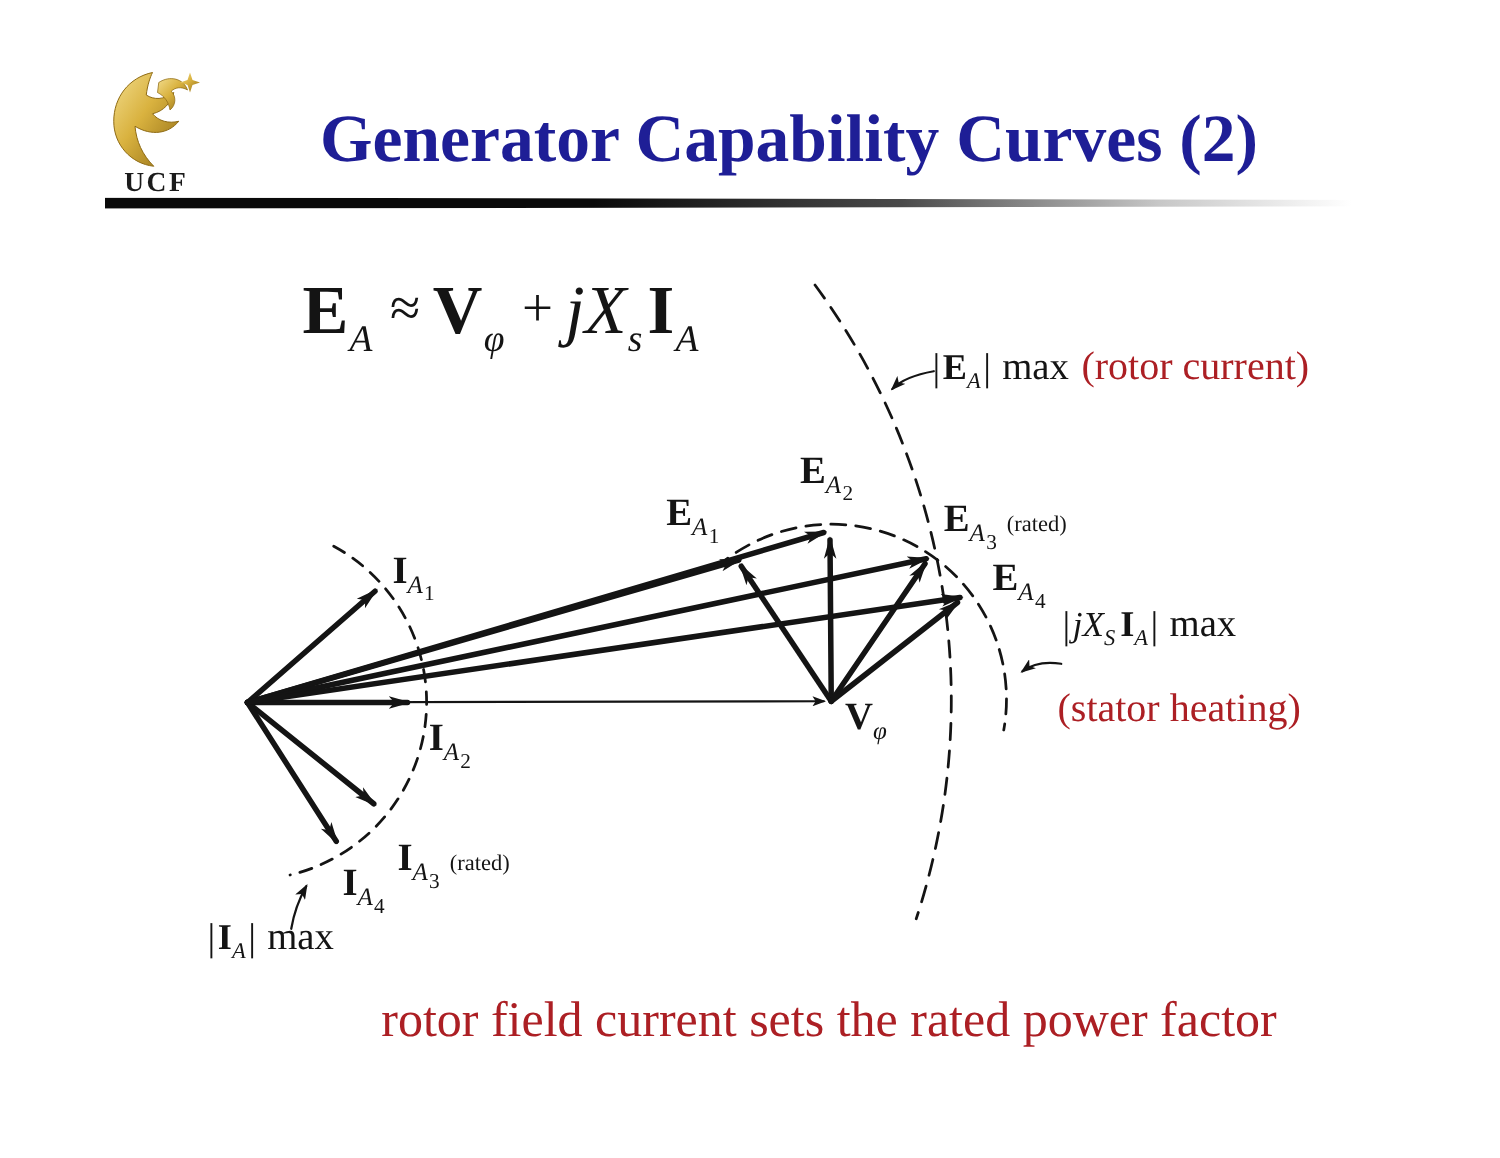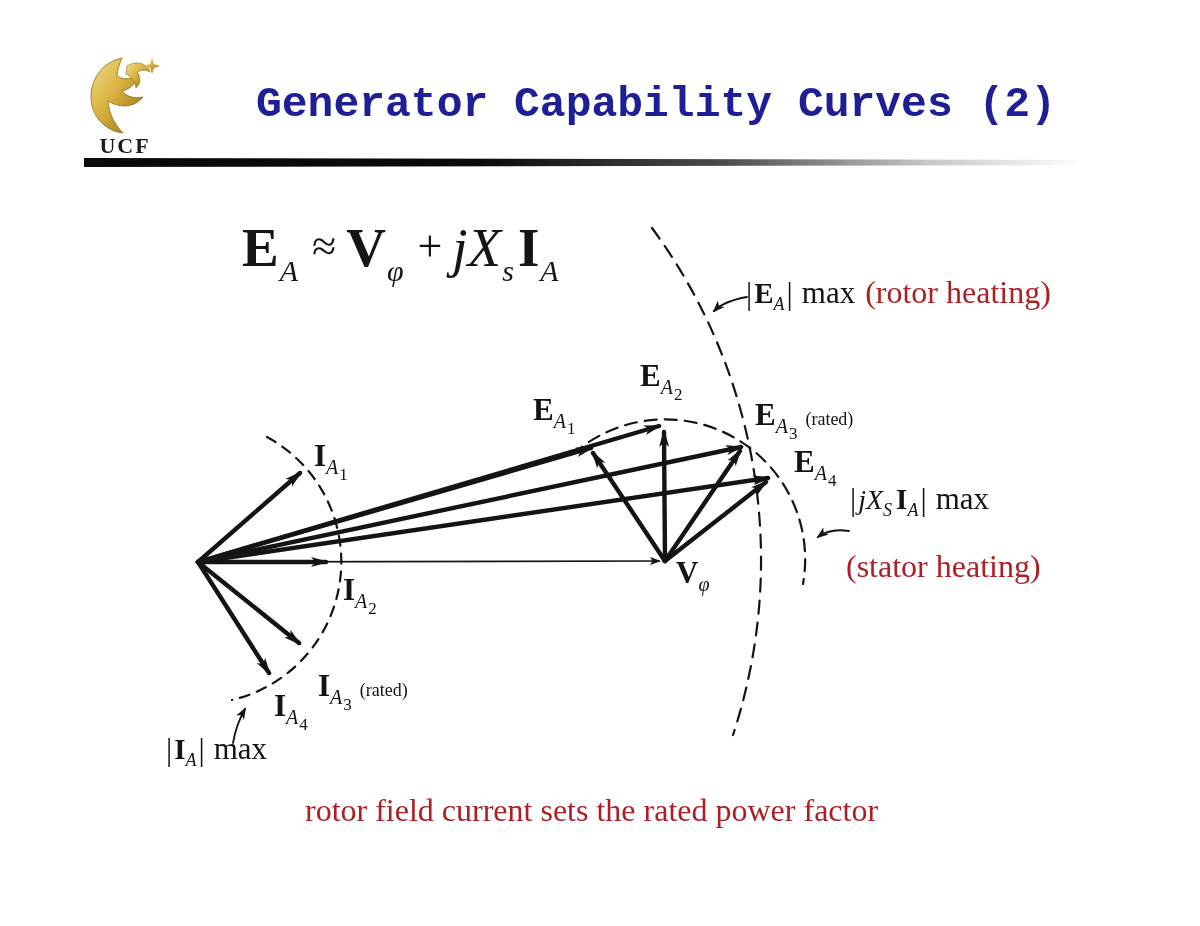--- a/index.html
+++ b/index.html
@@ -2,21 +2,21 @@
 <html style="--title-blue: #1E1E96; --annotation-red: #AC1F24; --ink: #141414; --logo-gold: #D9B23F;"><head>
 <meta charset="utf-8">
 <style>
   html,body{margin:0;padding:0}
   body{
     width:1200px;height:926px;position:relative;background:#fff;
     font-family:"Liberation Serif",serif;overflow:hidden;
   }
   #title{
     position:absolute;left:256px;top:80px;
-    font-family:Liberation Mono, monospace;font-weight:700;font-size:43px;
+    font-family:Liberation Serif, serif;font-weight:700;font-size:54px;
     color:var(--title-blue);white-space:nowrap;letter-spacing:0px;
   }
   #divider{
     position:absolute;left:84px;top:158px;width:1028px;height:9px;
     background:linear-gradient(to right,#0a0a0a 0%,#0a0a0a 38%,#4a4a4a 62%,rgba(130,130,130,.45) 82%,rgba(255,255,255,0) 97%);
     clip-path:polygon(0 0,100% 22%,100% 78%,0 100%);
   }
   #logo{position:absolute;left:80px;top:54px;width:90px;height:104px}
   
   #formula{position:absolute;left:242px;top:220px;white-space:nowrap;color:var(--ink);line-height:1}
@@ -34,21 +34,21 @@
   .ll{position:absolute;white-space:nowrap;color:var(--ink);line-height:1}
   .ll .bar{font-size:31px;position:relative;top:1px;margin:0 2px}
   .ll .b2{font-weight:700;font-size:29px}
   .ll .i2{font-style:italic;font-size:28px}
   .ll .s1{font-style:italic;font-size:18px;position:relative;top:7px}
   .ll .mx{font-size:31px;margin-left:7px}
   .rednote{color:var(--annotation-red);font-size:32px;white-space:nowrap}
   .ll .rednote{margin-left:10px}
   #stator-note{position:absolute;left:846px;top:548px}
   #caption{
-    position:absolute;left:305px;top:792px;font-size:32px;
+    position:absolute;left:305px;top:792px;font-size:40px;
     color:var(--annotation-red);white-space:nowrap;
   }
   
   #diagram line,#diagram path{stroke:var(--ink)}
   #diagram marker path{fill:var(--ink);stroke:none}
 </style>
 </head>
 <body>
 
 <svg id="logo" viewBox="0 0 90 104">
@@ -136,21 +136,21 @@
   <span class="b">I</span><span class="s1">A</span><span class="s2">3</span><span class="nt">(rated)</span>
 </div>
 <div class="pl" style="left:274px;top:690px">
   <span class="b">I</span><span class="s1">A</span><span class="s2">4</span><span class="nt"></span>
 </div>
 <div class="pl" style="left:676px;top:557px">
   <span class="b">V</span><span class="s1">φ</span>
 </div>
 
 <div class="ll" style="left:744px;top:276px">
-  <span class="bar">|</span><span class="b2">E</span><span class="s1">A</span><span class="bar">|</span><span class="mx">max</span><span class="rednote">(rotor heating)</span>
+  <span class="bar">|</span><span class="b2">E</span><span class="s1">A</span><span class="bar">|</span><span class="mx">max</span><span class="rednote">(rotor current)</span>
 </div>
 <div class="ll" style="left:848px;top:483px">
   <span class="bar">|</span><span class="i2">jX</span><span class="s1">S</span>&nbsp;<span class="b2">I</span><span class="s1">A</span><span class="bar">|</span><span class="mx">max</span>
 </div>
 <div id="stator-note" class="rednote">(stator heating)</div>
 <div class="ll" style="left:164px;top:733px">
   <span class="bar">|</span><span class="b2">I</span><span class="s1">A</span><span class="bar">|</span><span class="mx">max</span>
 </div>
 
 <div id="caption">rotor field current sets the rated power factor</div>

